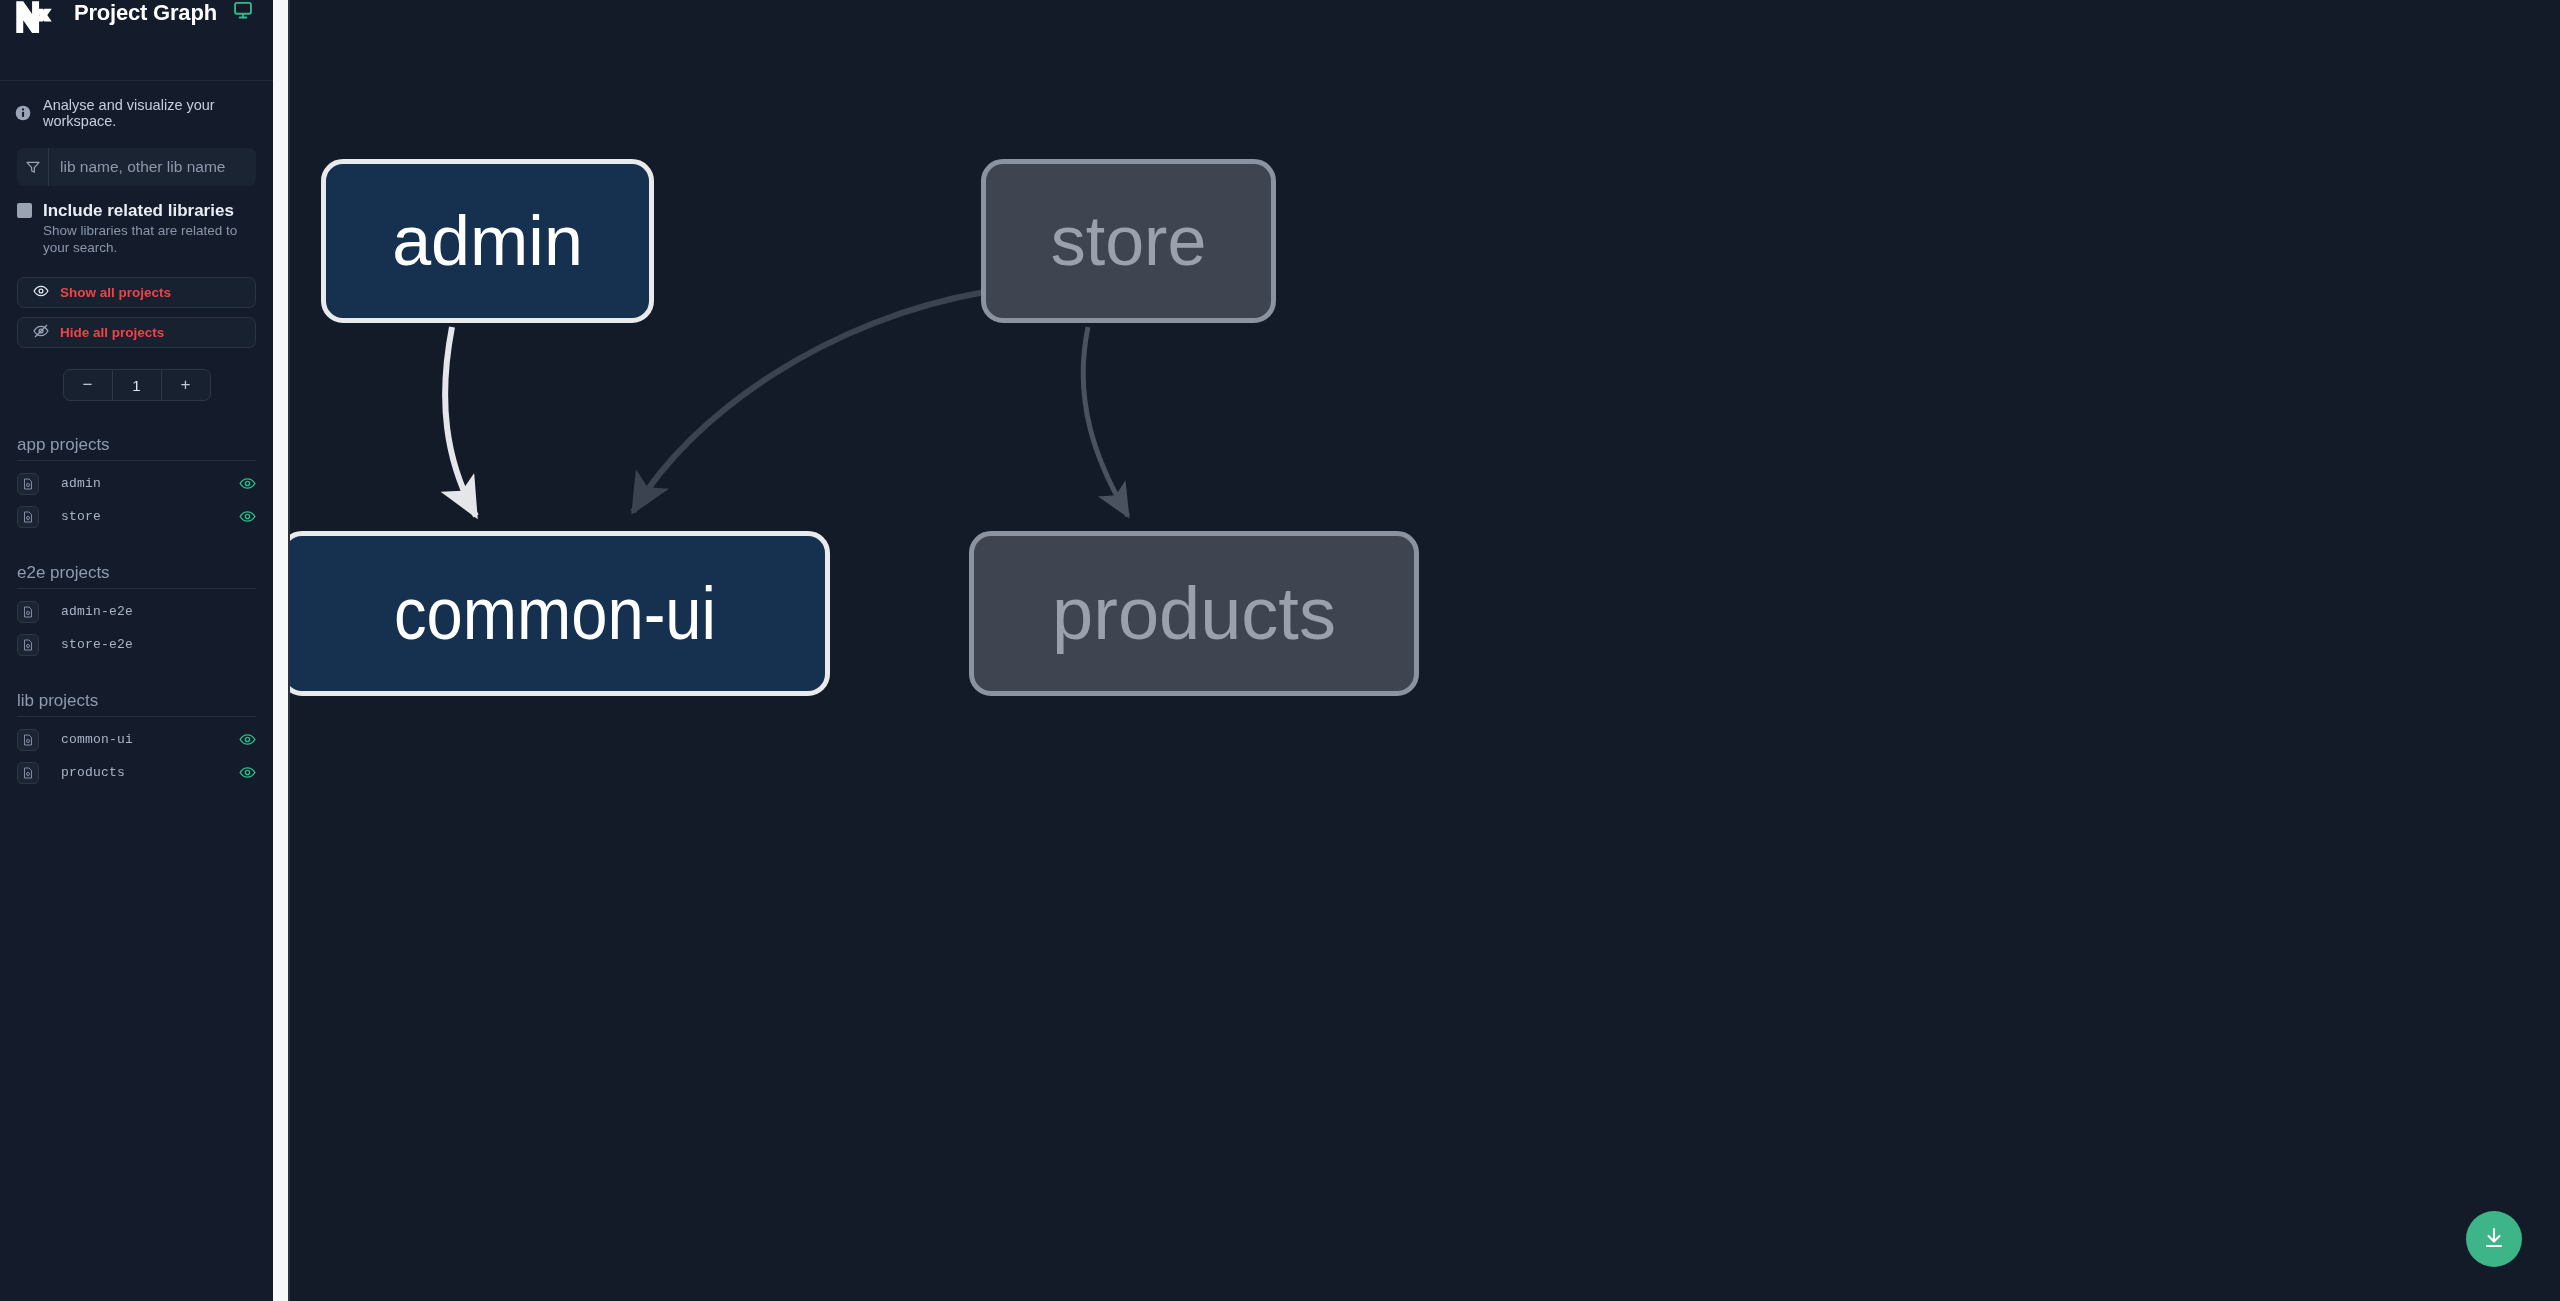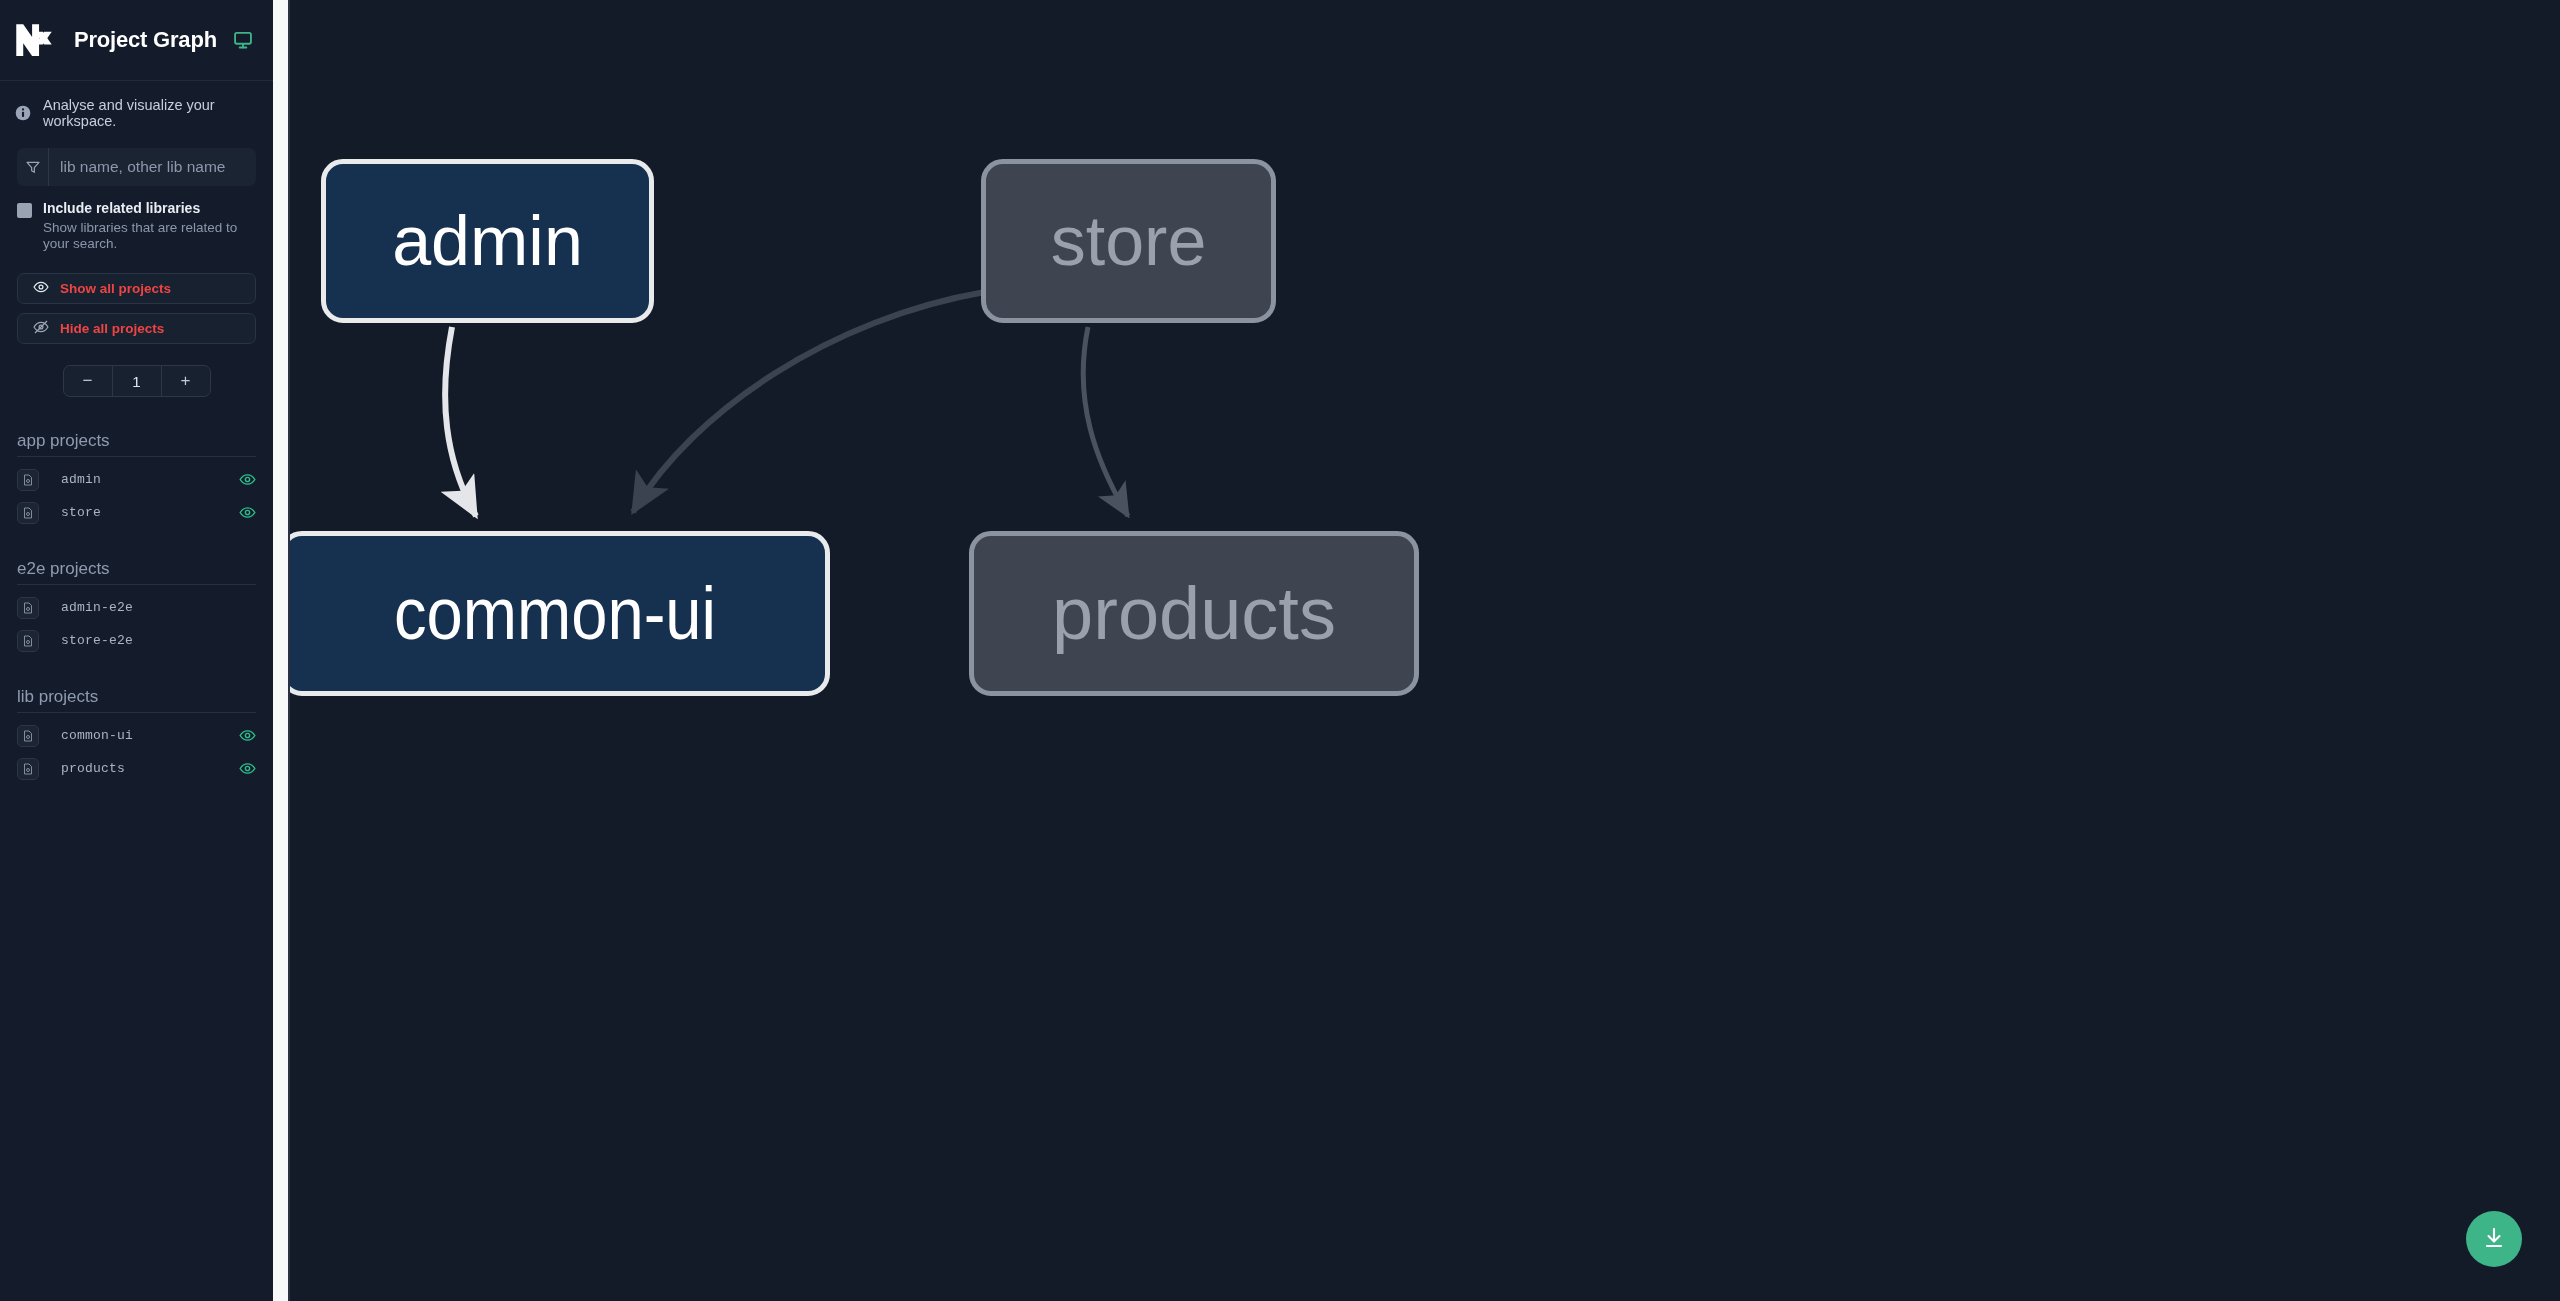--- a/index.html
+++ b/index.html
@@ -36,21 +36,21 @@
     left: 288px; top: 0;
     width: 2px; height: 1301px;
     background: #2a3040;
     z-index: 50;
   }
 
   
   .brand {
     height: 81px;
     display: flex;
-    align-items: center;
+    align-items: flex-start;
     padding-left: 15px;
     border-bottom: 1px solid #222b3a;
   }
   .nx-logo { width: 38px; height: 34px; flex: 0 0 38px; }
   .brand-title {
     color: #ffffff;
     font-size: 22px;
     font-weight: bold;
     margin-left: 21px;
     letter-spacing: -0.2px;
@@ -119,21 +119,21 @@
   .cbox.grey  { background: #9aa3b2; }
   .cbox.white { background: #ffffff; }
   .cbox.green {
     background: #3eb489;
     display: flex; align-items: center; justify-content: center;
   }
   .cbox.green svg { width: 12px; height: 12px; }
   .check-text { line-height: 1.25; }
   .check-title {
     color: #e9edf4;
-    font-size: 14px;
+    font-size: 17px;
     font-weight: bold;
     display: block;
     margin-bottom: 2px;
   }
   .check-desc {
     color: #8a96ab;
     font-size: 13.5px;
     display: block;
   }
 

